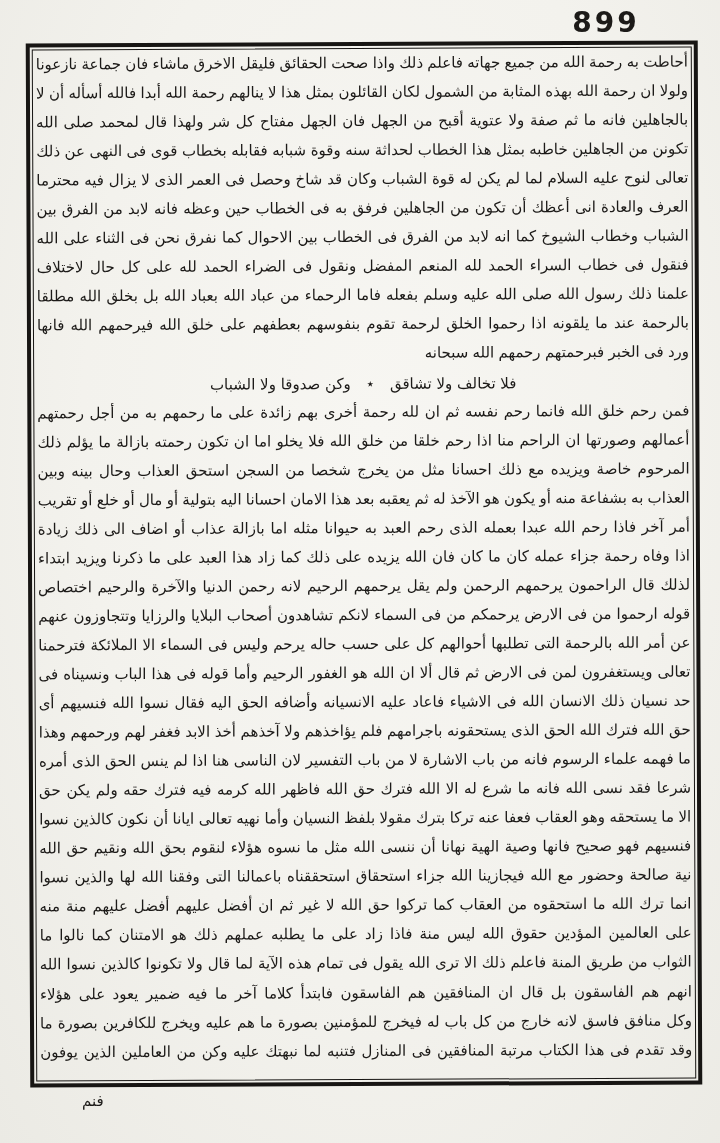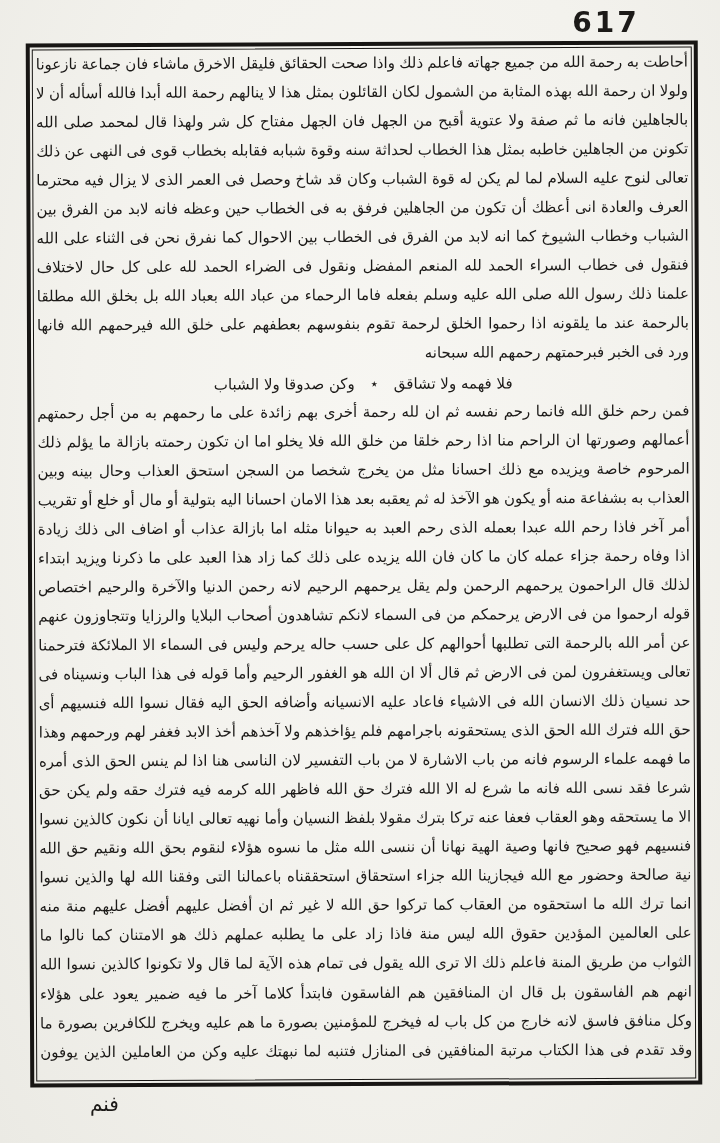--- a/index.html
+++ b/index.html
@@ -68,31 +68,30 @@
   }
   .verse-sep{
     display:inline-block;
     margin:0 16px;
     font-size:13px;
     vertical-align:1px;
   }
   .catchword{
     position:absolute;
     top:1092px;left:82px;
-    font-size:20px;
+    font-size:15px;
     direction:rtl;
-    margin-left:8px;
   }
 </style>
 </head>
 <body>
 
 <div class="scan">
 
-  <div class="page-number">617</div>
+  <div class="page-number">899</div>
 
   <div class="frame-wrap">
     <div class="frame">
       <div class="frame-inner"></div>
     </div>
 
     <div class="text-block">
 
       <div class="lines-before">
 
@@ -103,21 +102,21 @@
           <div class="text-line">تعالى لنوح عليه السلام لما لم يكن له قوة الشباب وكان قد شاخ وحصل فى العمر الذى لا يزال فيه محترما مرفوقا به فى</div>
           <div class="text-line">العرف والعادة انى أعظك أن تكون من الجاهلين فرفق به فى الخطاب حين وعظه فانه لابد من الفرق بين خطاب</div>
           <div class="text-line">الشباب وخطاب الشيوخ كما انه لابد من الفرق فى الخطاب بين الاحوال كما نفرق نحن فى الثناء على الله بالاحوال</div>
           <div class="text-line">فنقول فى خطاب السراء الحمد لله المنعم المفضل ونقول فى الضراء الحمد لله على كل حال لاختلاف الباعث على الحمد</div>
           <div class="text-line">علمنا ذلك رسول الله صلى الله عليه وسلم بفعله فاما الرحماء من عباد الله بعباد الله بل بخلق الله مطلقا فان الله يسرع اليهم</div>
           <div class="text-line">بالرحمة عند ما يلقونه اذا رحموا الخلق لرحمة تقوم بنفوسهم بعطفهم على خلق الله فيرحمهم الله فانها أعمالهم ترد عليهم كما</div>
           <div class="text-line">ورد فى الخبر فبرحمتهم رحمهم الله سبحانه</div>
         </div>
 
       <div class="verse-line">
-        <span>فلا فهمه ولا تشاقق</span><span class="verse-sep">٭</span><span>وكن صدوقا ولا الشباب</span>
+        <span>فلا تخالف ولا تشاقق</span><span class="verse-sep">٭</span><span>وكن صدوقا ولا الشباب</span>
       </div>
 
       <div class="lines-after">
 
       <div class="text-line">فمن رحم خلق الله فانما رحم نفسه ثم ان لله رحمة أخرى بهم زائدة على ما رحمهم به من أجل رحمتهم بخلق الله التى هى من</div>
           <div class="text-line">أعمالهم وصورتها ان الراحم منا اذا رحم خلقا من خلق الله فلا يخلو اما ان تكون رحمته بازالة ما يؤلم ذلك الخلق</div>
           <div class="text-line">المرحوم خاصة ويزيده مع ذلك احسانا مثل من يخرج شخصا من السجن استحق العذاب وحال بينه وبين نزول</div>
           <div class="text-line">العذاب به بشفاعة منه أو يكون هو الآخذ له ثم يعقبه بعد هذا الامان احسانا اليه بتولية أو مال أو خلع أو تقريب فذلك</div>
           <div class="text-line">أمر آخر فاذا رحم الله عبدا بعمله الذى رحم العبد به حيوانا مثله اما بازالة عذاب أو اضاف الى ذلك زيادة احسان فان الله</div>
           <div class="text-line">اذا وفاه رحمة جزاء عمله كان ما كان فان الله يزيده على ذلك كما زاد هذا العبد على ما ذكرنا ويزيد ابتداء منة منه تعالى</div>

